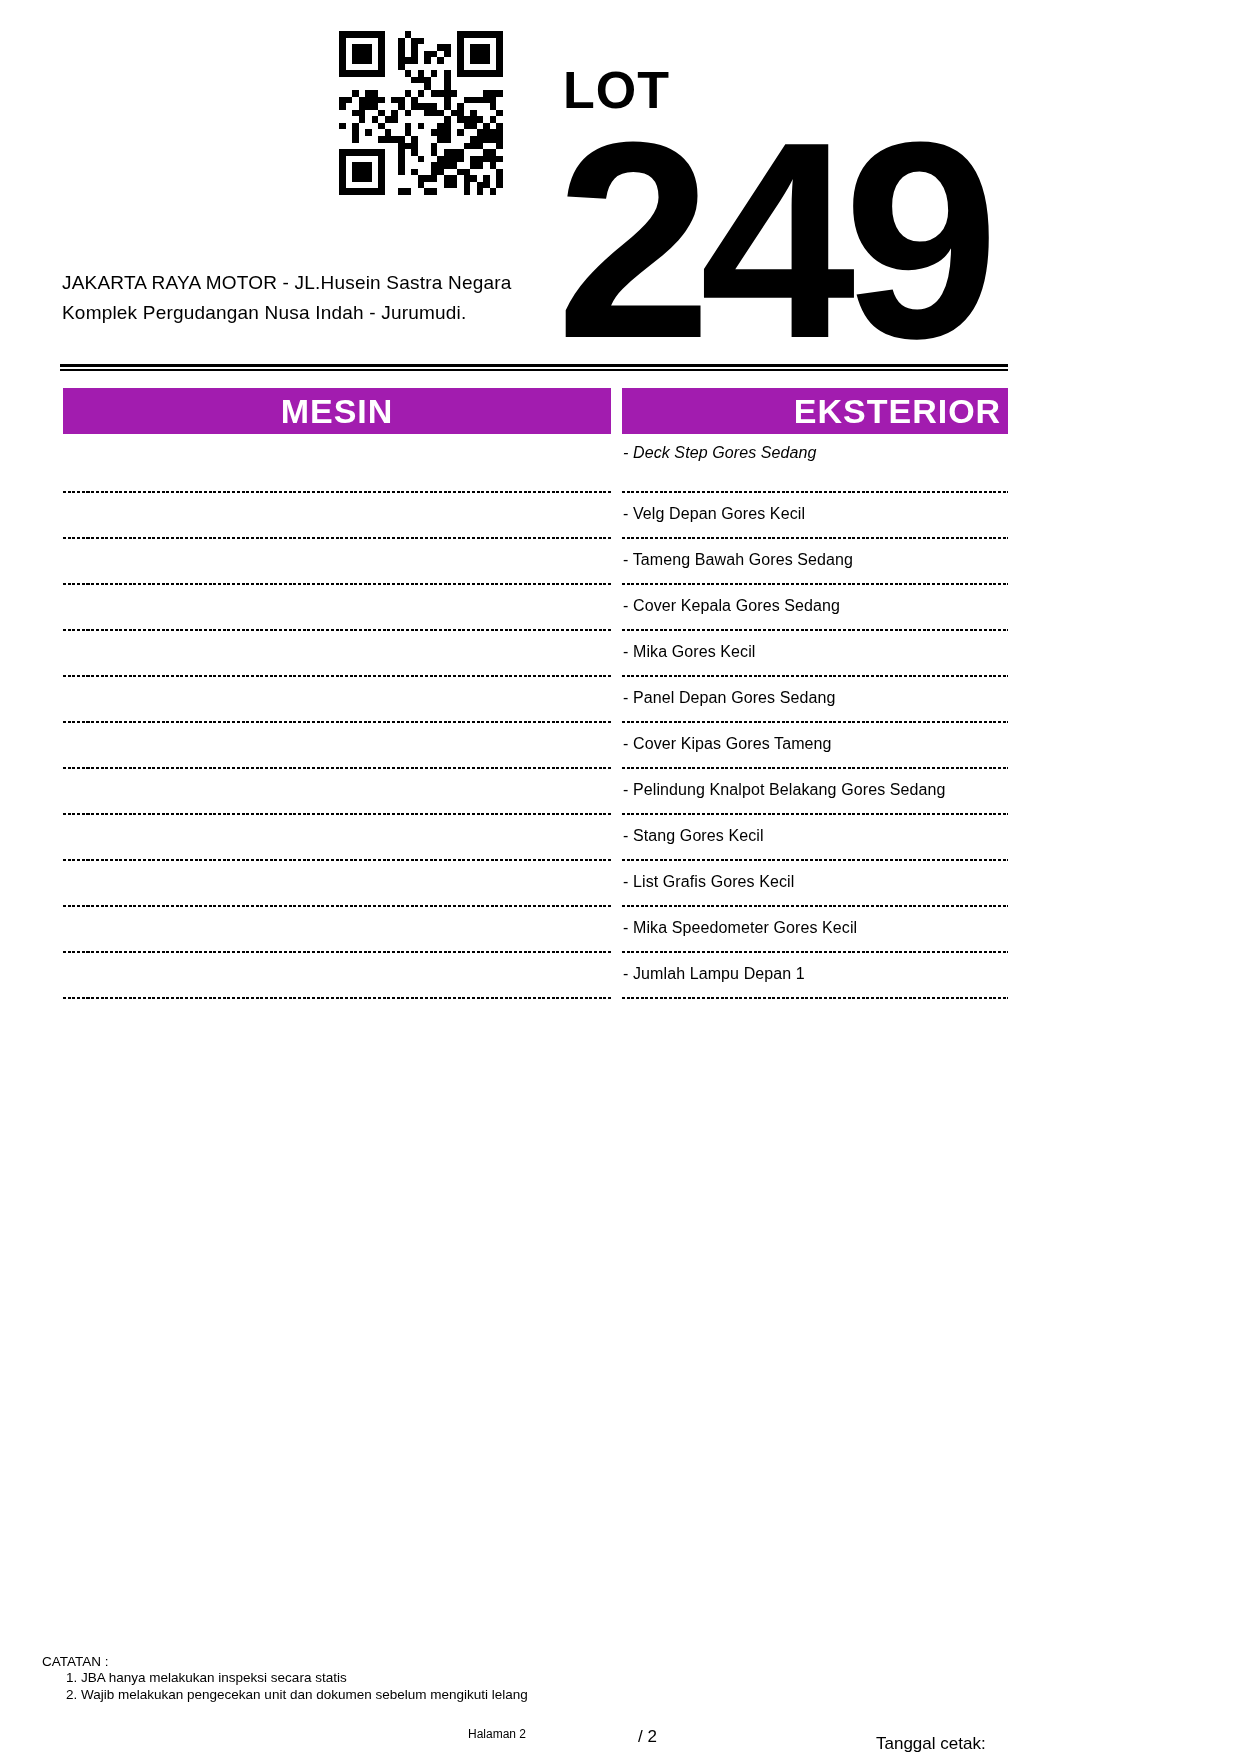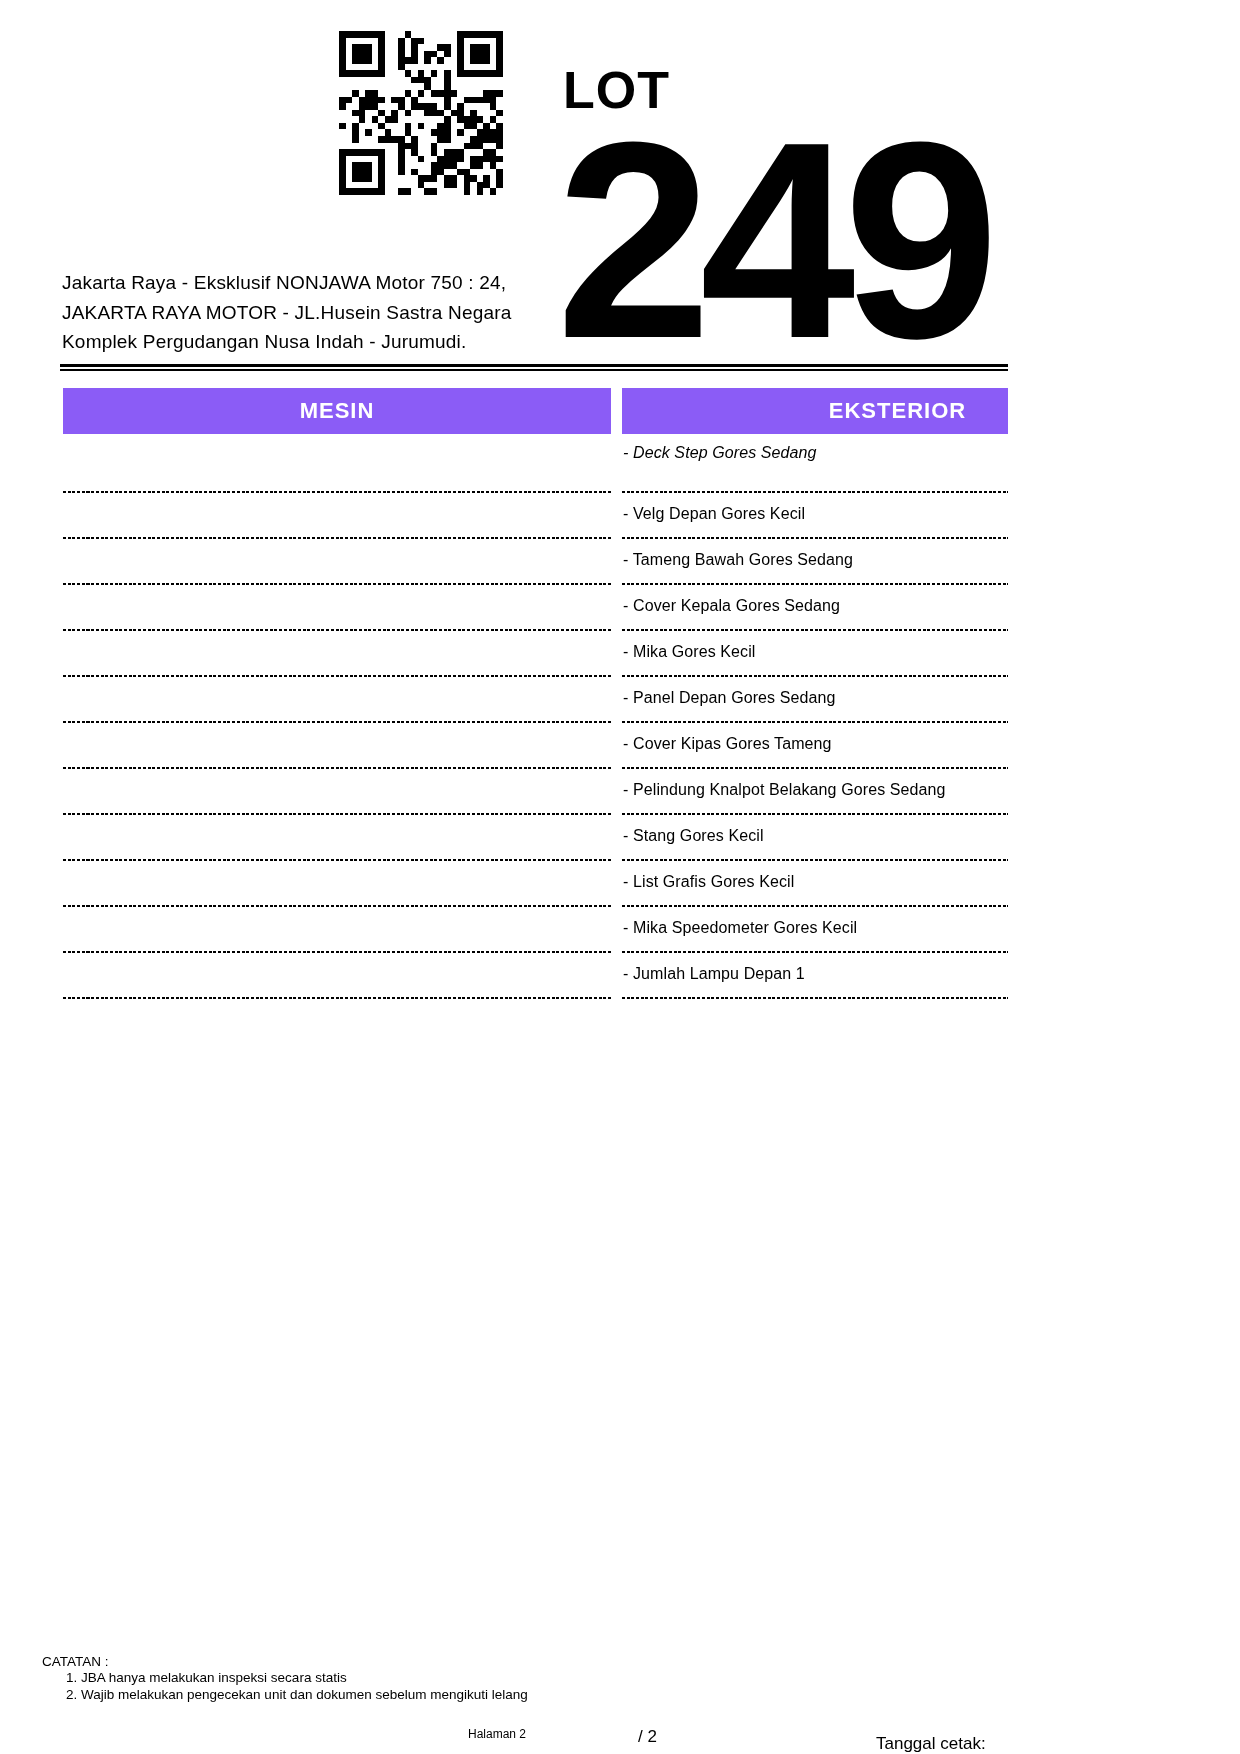--- a/index.html
+++ b/index.html
@@ -22,23 +22,23 @@
     font-size:19px;line-height:29.5px;letter-spacing:0.2px;
   }
   .rule{
     position:absolute;left:60px;top:364px;width:1113px;height:2px;
     border-top:3px solid #000;border-bottom:2px solid #000;
   }
   .col{position:absolute;top:388px;}
   .col-mesin{left:63px;width:548px;}
   .col-eksterior{left:622px;width:551px;}
   .col-header{
-    height:46px;background:#8b5cf6;color:#fff;
+    height:46px;background:#a21caf;color:#fff;
     display:flex;align-items:center;justify-content:center;
-    font-size:22px;font-weight:bold;letter-spacing:1px;
+    font-size:34px;font-weight:bold;letter-spacing:1px;
   }
   .row{
     position:relative;height:46px;box-sizing:border-box;
     padding:12px 0 0 1px;font-size:16px;letter-spacing:0.1px;
   }
   .row.first{height:59px;padding-top:10px;font-style:italic;}
   .row::after{
     content:"";position:absolute;left:0;right:0;bottom:0;height:2.5px;
     background:repeating-linear-gradient(90deg,#000 0 3px,transparent 3px 4.7px);
   }
@@ -54,21 +54,20 @@
 <div class="page">
 
   <div class="qr"><svg viewBox="0 0 25 25">
         <path d="M0 0h1v1h-1zM1 0h1v1h-1zM2 0h1v1h-1zM3 0h1v1h-1zM4 0h1v1h-1zM5 0h1v1h-1zM6 0h1v1h-1zM10 0h1v1h-1zM18 0h1v1h-1zM19 0h1v1h-1zM20 0h1v1h-1zM21 0h1v1h-1zM22 0h1v1h-1zM23 0h1v1h-1zM24 0h1v1h-1zM0 1h1v1h-1zM6 1h1v1h-1zM9 1h1v1h-1zM11 1h1v1h-1zM12 1h1v1h-1zM18 1h1v1h-1zM24 1h1v1h-1zM0 2h1v1h-1zM2 2h1v1h-1zM3 2h1v1h-1zM4 2h1v1h-1zM6 2h1v1h-1zM9 2h1v1h-1zM11 2h1v1h-1zM15 2h1v1h-1zM16 2h1v1h-1zM18 2h1v1h-1zM20 2h1v1h-1zM21 2h1v1h-1zM22 2h1v1h-1zM24 2h1v1h-1zM0 3h1v1h-1zM2 3h1v1h-1zM3 3h1v1h-1zM4 3h1v1h-1zM6 3h1v1h-1zM9 3h1v1h-1zM11 3h1v1h-1zM13 3h1v1h-1zM14 3h1v1h-1zM16 3h1v1h-1zM18 3h1v1h-1zM20 3h1v1h-1zM21 3h1v1h-1zM22 3h1v1h-1zM24 3h1v1h-1zM0 4h1v1h-1zM2 4h1v1h-1zM3 4h1v1h-1zM4 4h1v1h-1zM6 4h1v1h-1zM9 4h1v1h-1zM10 4h1v1h-1zM11 4h1v1h-1zM13 4h1v1h-1zM15 4h1v1h-1zM18 4h1v1h-1zM20 4h1v1h-1zM21 4h1v1h-1zM22 4h1v1h-1zM24 4h1v1h-1zM0 5h1v1h-1zM6 5h1v1h-1zM9 5h1v1h-1zM18 5h1v1h-1zM24 5h1v1h-1zM0 6h1v1h-1zM1 6h1v1h-1zM2 6h1v1h-1zM3 6h1v1h-1zM4 6h1v1h-1zM5 6h1v1h-1zM6 6h1v1h-1zM10 6h1v1h-1zM12 6h1v1h-1zM14 6h1v1h-1zM16 6h1v1h-1zM18 6h1v1h-1zM19 6h1v1h-1zM20 6h1v1h-1zM21 6h1v1h-1zM22 6h1v1h-1zM23 6h1v1h-1zM24 6h1v1h-1zM11 7h1v1h-1zM12 7h1v1h-1zM13 7h1v1h-1zM16 7h1v1h-1zM13 8h1v1h-1zM16 8h1v1h-1zM2 9h1v1h-1zM4 9h1v1h-1zM5 9h1v1h-1zM10 9h1v1h-1zM12 9h1v1h-1zM14 9h1v1h-1zM15 9h1v1h-1zM16 9h1v1h-1zM17 9h1v1h-1zM22 9h1v1h-1zM23 9h1v1h-1zM24 9h1v1h-1zM0 10h1v1h-1zM1 10h1v1h-1zM3 10h1v1h-1zM4 10h1v1h-1zM5 10h1v1h-1zM6 10h1v1h-1zM8 10h1v1h-1zM9 10h1v1h-1zM11 10h1v1h-1zM16 10h1v1h-1zM19 10h1v1h-1zM20 10h1v1h-1zM21 10h1v1h-1zM22 10h1v1h-1zM23 10h1v1h-1zM0 11h1v1h-1zM3 11h1v1h-1zM4 11h1v1h-1zM5 11h1v1h-1zM9 11h1v1h-1zM11 11h1v1h-1zM12 11h1v1h-1zM13 11h1v1h-1zM14 11h1v1h-1zM16 11h1v1h-1zM18 11h1v1h-1zM23 11h1v1h-1zM2 12h1v1h-1zM3 12h1v1h-1zM6 12h1v1h-1zM8 12h1v1h-1zM10 12h1v1h-1zM13 12h1v1h-1zM14 12h1v1h-1zM15 12h1v1h-1zM17 12h1v1h-1zM18 12h1v1h-1zM20 12h1v1h-1zM24 12h1v1h-1zM3 13h1v1h-1zM5 13h1v1h-1zM7 13h1v1h-1zM8 13h1v1h-1zM16 13h1v1h-1zM18 13h1v1h-1zM19 13h1v1h-1zM20 13h1v1h-1zM21 13h1v1h-1zM23 13h1v1h-1zM0 14h1v1h-1zM2 14h1v1h-1zM6 14h1v1h-1zM10 14h1v1h-1zM12 14h1v1h-1zM15 14h1v1h-1zM16 14h1v1h-1zM19 14h1v1h-1zM20 14h1v1h-1zM22 14h1v1h-1zM24 14h1v1h-1zM2 15h1v1h-1zM4 15h1v1h-1zM7 15h1v1h-1zM10 15h1v1h-1zM14 15h1v1h-1zM15 15h1v1h-1zM16 15h1v1h-1zM18 15h1v1h-1zM21 15h1v1h-1zM22 15h1v1h-1zM23 15h1v1h-1zM24 15h1v1h-1zM2 16h1v1h-1zM6 16h1v1h-1zM7 16h1v1h-1zM8 16h1v1h-1zM9 16h1v1h-1zM11 16h1v1h-1zM15 16h1v1h-1zM16 16h1v1h-1zM20 16h1v1h-1zM21 16h1v1h-1zM22 16h1v1h-1zM23 16h1v1h-1zM24 16h1v1h-1zM9 17h1v1h-1zM10 17h1v1h-1zM11 17h1v1h-1zM14 17h1v1h-1zM19 17h1v1h-1zM20 17h1v1h-1zM21 17h1v1h-1zM24 17h1v1h-1zM0 18h1v1h-1zM1 18h1v1h-1zM2 18h1v1h-1zM3 18h1v1h-1zM4 18h1v1h-1zM5 18h1v1h-1zM6 18h1v1h-1zM9 18h1v1h-1zM11 18h1v1h-1zM14 18h1v1h-1zM16 18h1v1h-1zM17 18h1v1h-1zM18 18h1v1h-1zM22 18h1v1h-1zM23 18h1v1h-1zM0 19h1v1h-1zM6 19h1v1h-1zM9 19h1v1h-1zM12 19h1v1h-1zM15 19h1v1h-1zM16 19h1v1h-1zM17 19h1v1h-1zM18 19h1v1h-1zM20 19h1v1h-1zM21 19h1v1h-1zM22 19h1v1h-1zM23 19h1v1h-1zM24 19h1v1h-1zM0 20h1v1h-1zM2 20h1v1h-1zM3 20h1v1h-1zM4 20h1v1h-1zM6 20h1v1h-1zM9 20h1v1h-1zM14 20h1v1h-1zM15 20h1v1h-1zM16 20h1v1h-1zM17 20h1v1h-1zM20 20h1v1h-1zM21 20h1v1h-1zM23 20h1v1h-1zM0 21h1v1h-1zM2 21h1v1h-1zM3 21h1v1h-1zM4 21h1v1h-1zM6 21h1v1h-1zM9 21h1v1h-1zM11 21h1v1h-1zM14 21h1v1h-1zM15 21h1v1h-1zM18 21h1v1h-1zM19 21h1v1h-1zM24 21h1v1h-1zM0 22h1v1h-1zM2 22h1v1h-1zM3 22h1v1h-1zM4 22h1v1h-1zM6 22h1v1h-1zM12 22h1v1h-1zM13 22h1v1h-1zM14 22h1v1h-1zM16 22h1v1h-1zM17 22h1v1h-1zM19 22h1v1h-1zM20 22h1v1h-1zM22 22h1v1h-1zM24 22h1v1h-1zM0 23h1v1h-1zM6 23h1v1h-1zM12 23h1v1h-1zM16 23h1v1h-1zM17 23h1v1h-1zM19 23h1v1h-1zM21 23h1v1h-1zM22 23h1v1h-1zM24 23h1v1h-1zM0 24h1v1h-1zM1 24h1v1h-1zM2 24h1v1h-1zM3 24h1v1h-1zM4 24h1v1h-1zM5 24h1v1h-1zM6 24h1v1h-1zM9 24h1v1h-1zM10 24h1v1h-1zM13 24h1v1h-1zM14 24h1v1h-1zM19 24h1v1h-1zM21 24h1v1h-1zM23 24h1v1h-1z" fill="#000000"></path>
       </svg></div>
 
   <div class="lot-label">LOT</div>
   <div class="lot-number">249</div>
 
   <div class="address">
-    <div>Jakarta Raya - Eksklusif NONJAWA Motor 750 : 24,</div>
     <div>JAKARTA RAYA MOTOR - JL.Husein Sastra Negara</div>
     <div>Komplek Pergudangan Nusa Indah - Jurumudi.</div>
   </div>
 
   <div class="rule"></div>
 
   <div class="col col-mesin">
     <div class="col-header">MESIN</div>
     <div>
         <div class="row first"><span></span></div>

